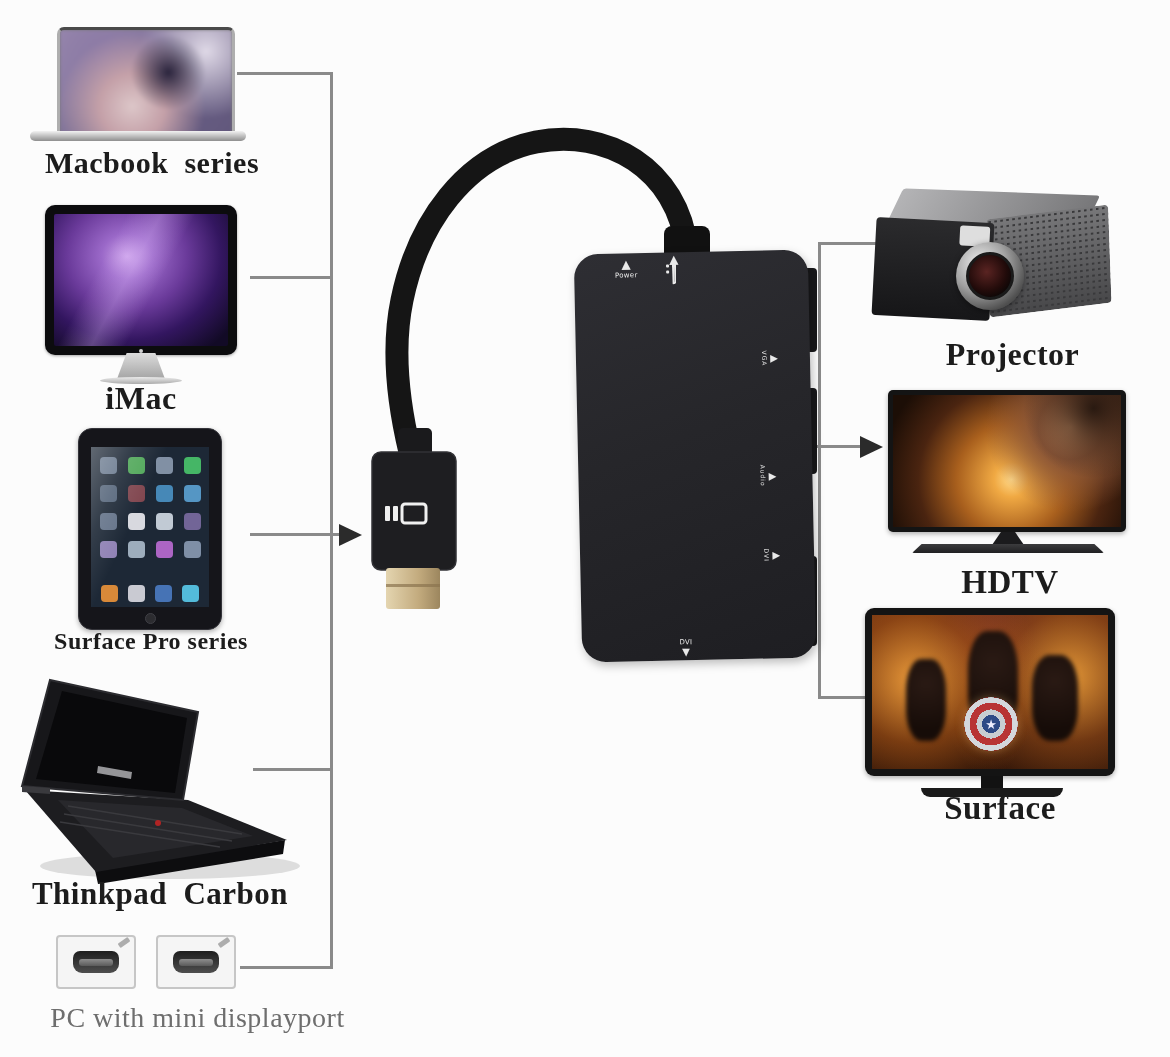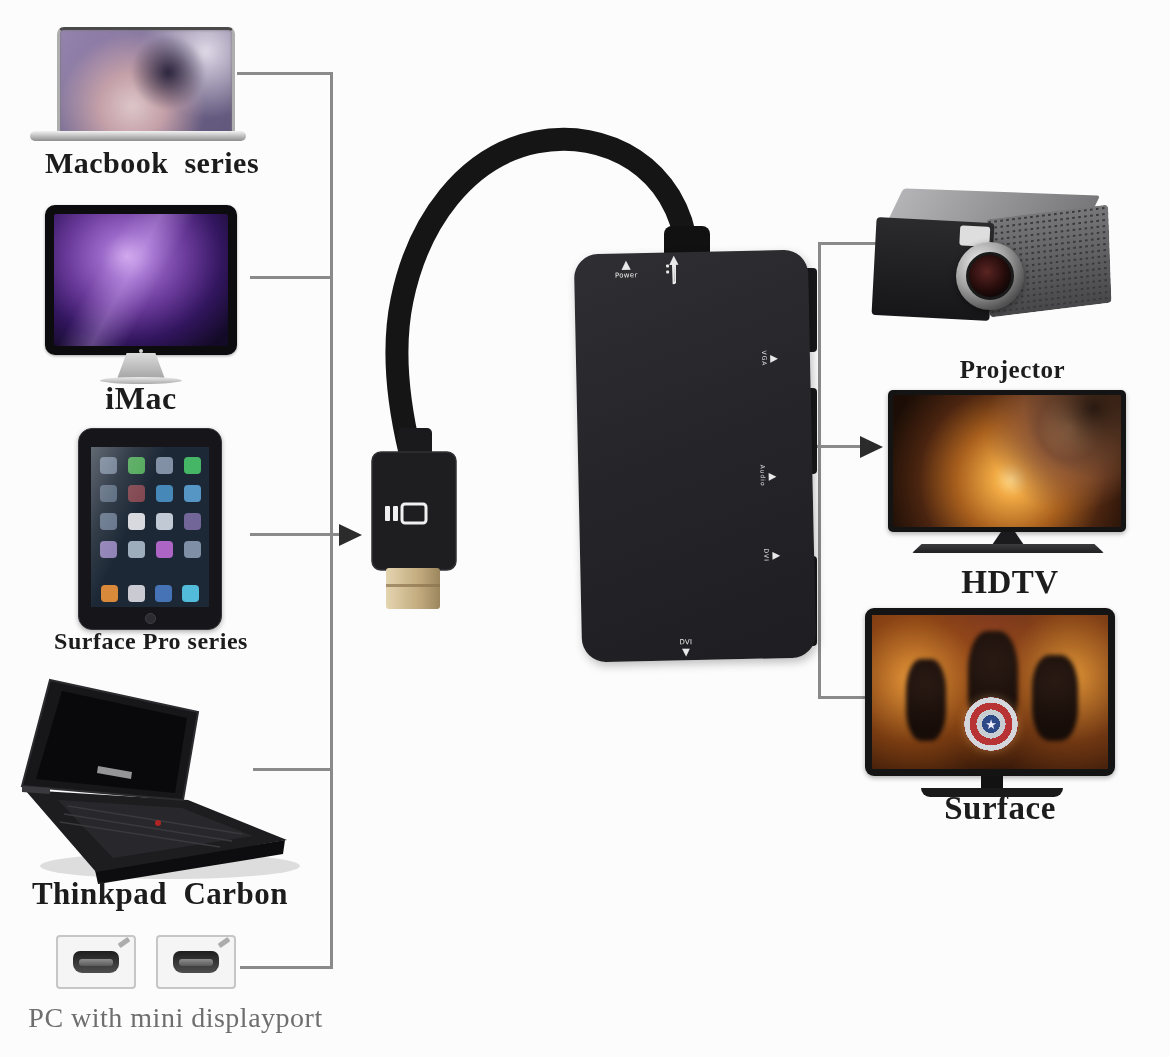--- a/index.html
+++ b/index.html
@@ -229,21 +229,21 @@
     <div class="mdp-port">
       <div class="mdp-slot"></div>
     </div>
   </div>
   <div class="mdp-box" style="left:156px;top:935px;">
     <div class="mdp-pin"></div>
     <div class="mdp-port">
       <div class="mdp-slot"></div>
     </div>
   </div>
-  <div class="dev-label muted" style="left:18px;top:1002px;width:315px;font-size:28px;">PC with mini displayport</div>
+  <div class="dev-label muted" style="left:40px;top:1002px;width:315px;font-size:28px;">PC with mini displayport</div>
 
   <svg class="abs" style="left:0;top:0;z-index:2;" width="1170" height="1057" viewBox="0 0 1170 1057">
     <defs>
       <linearGradient id="gold" x1="0" y1="0" x2="1" y2="0">
         <stop offset="0" stop-color="#e4d5b0"></stop>
         <stop offset="0.6" stop-color="#c3ab7e"></stop>
         <stop offset="1" stop-color="#9c865e"></stop>
       </linearGradient>
     </defs>
     <path d="M 687 250 C 678 168, 606 128, 536 142 C 466 156, 418 222, 402 300 C 392 348, 398 402, 410 452" fill="none" stroke="#151515" stroke-width="23" stroke-linecap="round"></path>
@@ -295,21 +295,21 @@
   <div class="projector">
     <div class="proj-top"></div>
     <div class="proj-side"></div>
     <div class="proj-front">
       <div class="proj-dial"></div>
     </div>
     <div class="proj-lens">
       <div class="proj-lens-in"></div>
     </div>
   </div>
-  <div class="dev-label" style="left:905px;top:356px;width:215px;font-size:25px;">Projector</div>
+  <div class="dev-label" style="left:905px;top:336px;width:215px;font-size:32px;">Projector</div>
 
   <div class="hdtv">
     <div class="tv-frame">
       <div class="hdtv-screen"></div>
     </div>
     <div class="hdtv-neck"></div>
     <div class="hdtv-base"></div>
   </div>
   <div class="dev-label" style="left:895px;top:564px;width:230px;font-size:33px;">HDTV</div>
 

